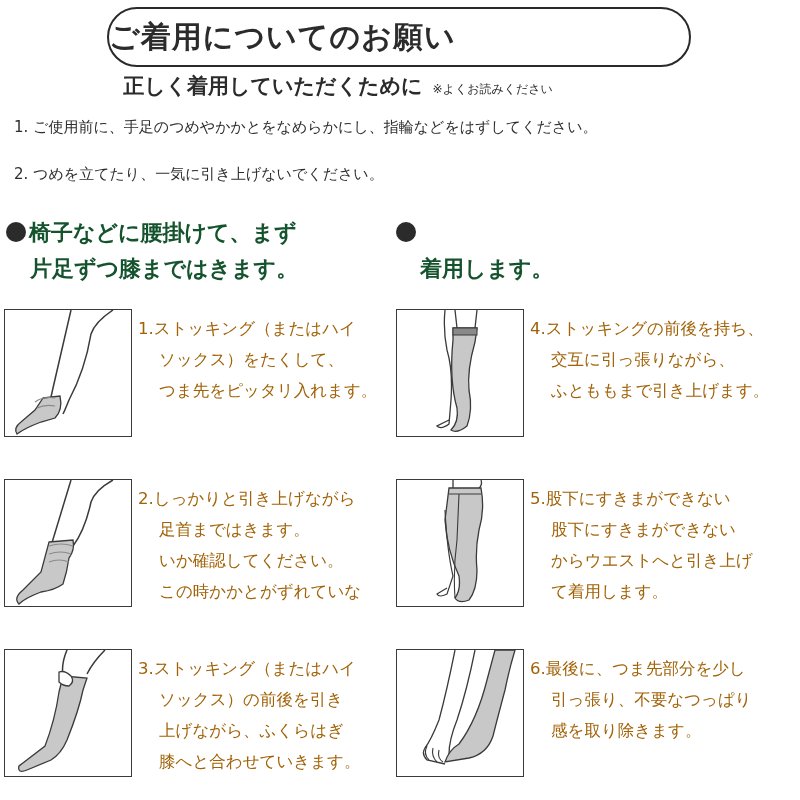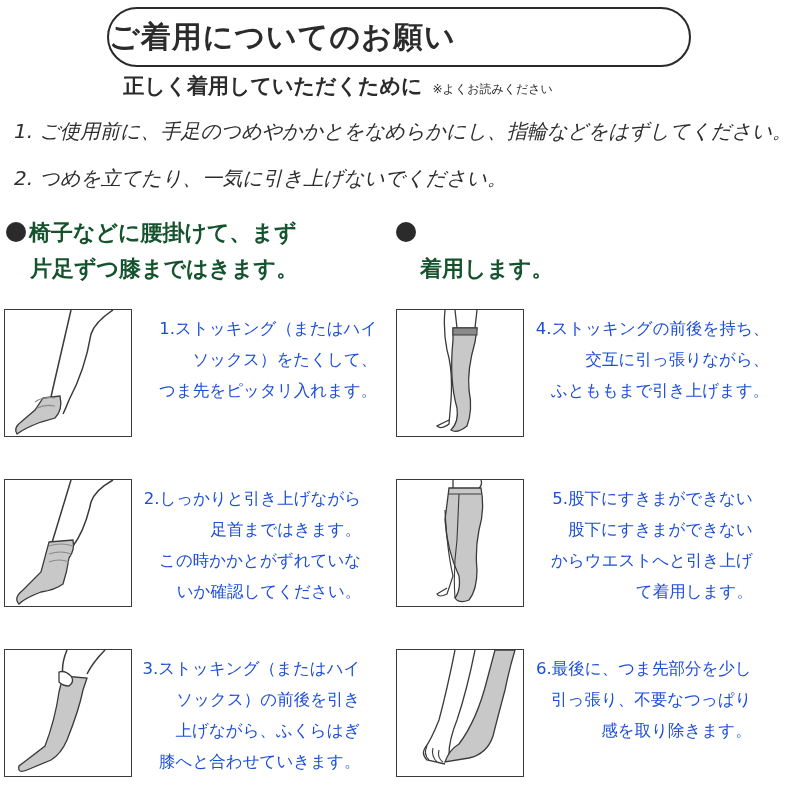--- a/index.html
+++ b/index.html
@@ -14,41 +14,41 @@
       display: flex; align-items: center; justify-content: flex-start;
       box-sizing: content-box;
     }
     .pill-title { font-size: 30px; font-weight: bold; letter-spacing: 1px; color: #2b2b2b; }
     .subtitle {
       position: absolute; left: 0; width: 676px; top: 72px; text-align: center;
       font-size: 21px; font-weight: bold; color: #2b2b2b;
     }
     .subtitle .note { font-size: 12px; font-weight: normal; margin-left: 10px; }
     .rule {
-      position: absolute; left: 14px; font-size: 20px; color: #2e2e2e; white-space: nowrap; font-style: italic;
+      position: absolute; left: 14px; font-size: 15px; color: #2e2e2e; white-space: nowrap;
     }
     .rule.r1 { top: 118px; }
     .rule.r2 { top: 165px; }
     .section-head {
       position: absolute; top: 215px; font-size: 22px; font-weight: bold; line-height: 36px;
       color: #14532d; white-space: nowrap;
     }
     .section-head.left { left: 6px; }
     .section-head.right { left: 396px; }
     .section-head .line2 { display: block; padding-left: 24px; }
     .bullet { display: inline-block; width: 20px; height: 20px; border-radius: 50%; background: #2b2b2b; vertical-align: -2px; margin-right: 3px; }
     .step { position: absolute; }
     .step .frame {
       position: absolute; left: 0; top: 0; width: 126px; height: 126px;
       border: 1.6px solid #3a3a3a; background: #fff; overflow: hidden;
     }
     .step .frame svg { width: 126px; height: 126px; display: block; }
     .step .text {
       position: absolute; left: 134px; top: 4px; font-size: 16.5px; line-height: 31px;
-      color: #1d4ed8; white-space: nowrap; text-align: right;
+      color: #a16207; white-space: nowrap;
     }
     .step .text .ln { display: block; }
     .step .text .ln.indent { padding-left: 21px; }
   </style>
 </head>
 <body>
 
 <div class="pill">
   <span class="pill-title">ご着用についてのお願い</span>
 </div>
@@ -90,22 +90,22 @@
     <svg viewBox="0 0 126 126">
       <path d="M66 0 L46 66" fill="none" stroke="#3a3a3a" stroke-width="1.5"></path>
       <path d="M108 0 Q90 10 86 22 Q80 50 68 66" fill="none" stroke="#3a3a3a" stroke-width="1.5"></path>
       <path d="M44 62 L68 60 Q70 70 64 78 Q62 92 58 104 Q50 110 36 112 Q20 118 14 124 Q8 118 18 110 L36 92 Z" fill="#c8c8c8" stroke="#3a3a3a" stroke-width="1.3"></path>
       <path d="M44 66 Q56 62 68 66 M44 74 Q56 70 66 74 M44 82 Q54 78 64 82" fill="none" stroke="#8a8a8a" stroke-width="1.2"></path>
     </svg>
   </div>
   <div class="text">
     <span class="ln"><span>2.</span><span>しっかりと引き上げながら</span></span>
     <span class="ln indent">足首まではきます。</span>
+    <span class="ln indent">いか確認してください。</span>
     <span class="ln indent">この時かかとがずれていな</span>
-    <span class="ln indent">いか確認してください。</span>
   </div>
 </div>
 
 <div class="step" style="left:4px; top:649px;">
   <div class="frame">
     <svg viewBox="0 0 126 126">
       <path d="M62 0 Q56 14 58 26 M100 0 Q88 12 82 24" fill="none" stroke="#3a3a3a" stroke-width="1.5"></path>
       <path d="M58 26 L82 28 L78 40 Q74 60 62 90 Q56 104 46 110 L22 120 Q12 124 14 116 L40 96 Q50 70 54 42 Z" fill="#c8c8c8" stroke="#3a3a3a" stroke-width="1.3"></path>
       <path d="M54 22 Q60 20 66 26 Q70 32 64 36 Q58 36 54 32 Z" fill="#fff" stroke="#3a3a3a" stroke-width="1.3"></path>
     </svg>

